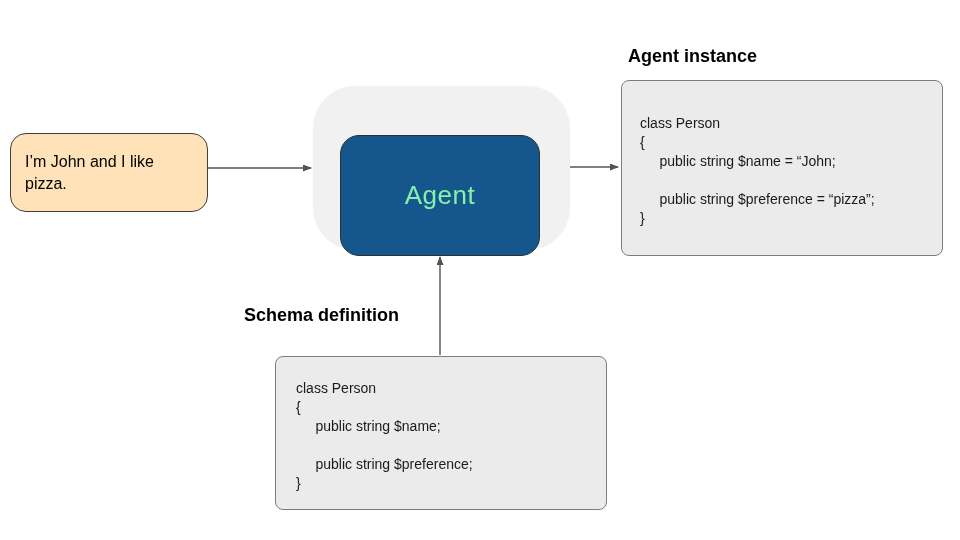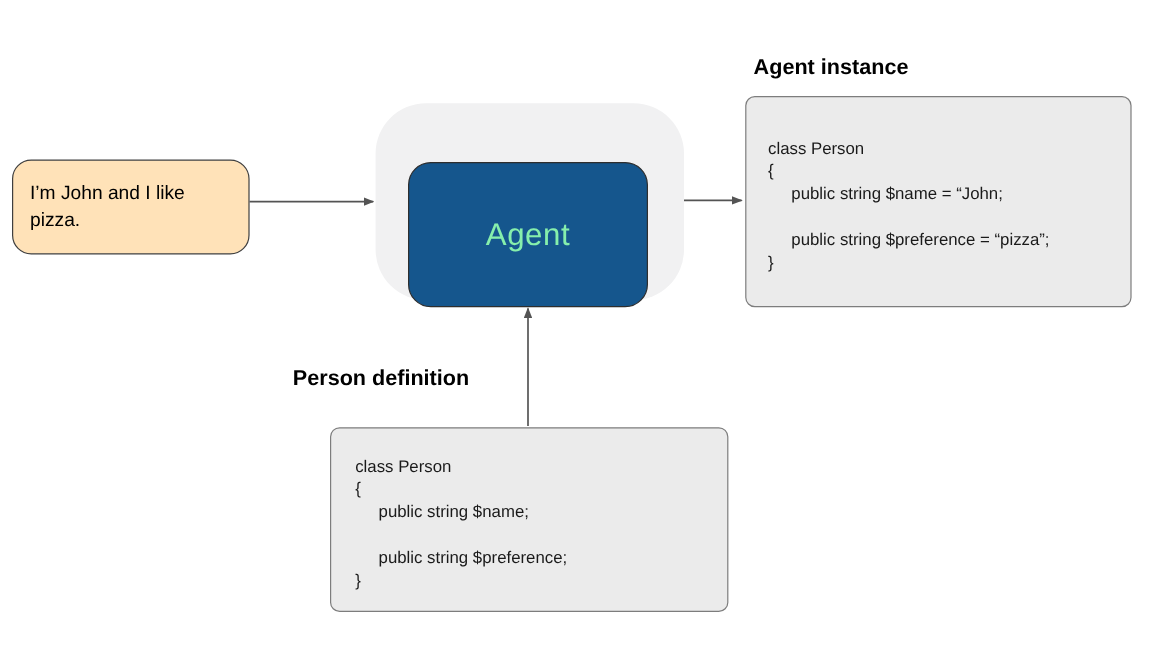--- a/index.html
+++ b/index.html
@@ -93,21 +93,21 @@
   <div class="heading heading-output">Agent instance</div>
   <div class="shape panel panel-output">
     <pre class="code">class Person
 {
      public string $name = “John;
 
      public string $preference = “pizza”;
 }</pre>
   </div>
 
-  <div class="heading heading-schema">Person definition</div>
+  <div class="heading heading-schema">Schema definition</div>
   <div class="shape panel panel-schema">
     <pre class="code">class Person
 {
      public string $name;
 
      public string $preference;
 }</pre>
   </div>
 
 </div>

